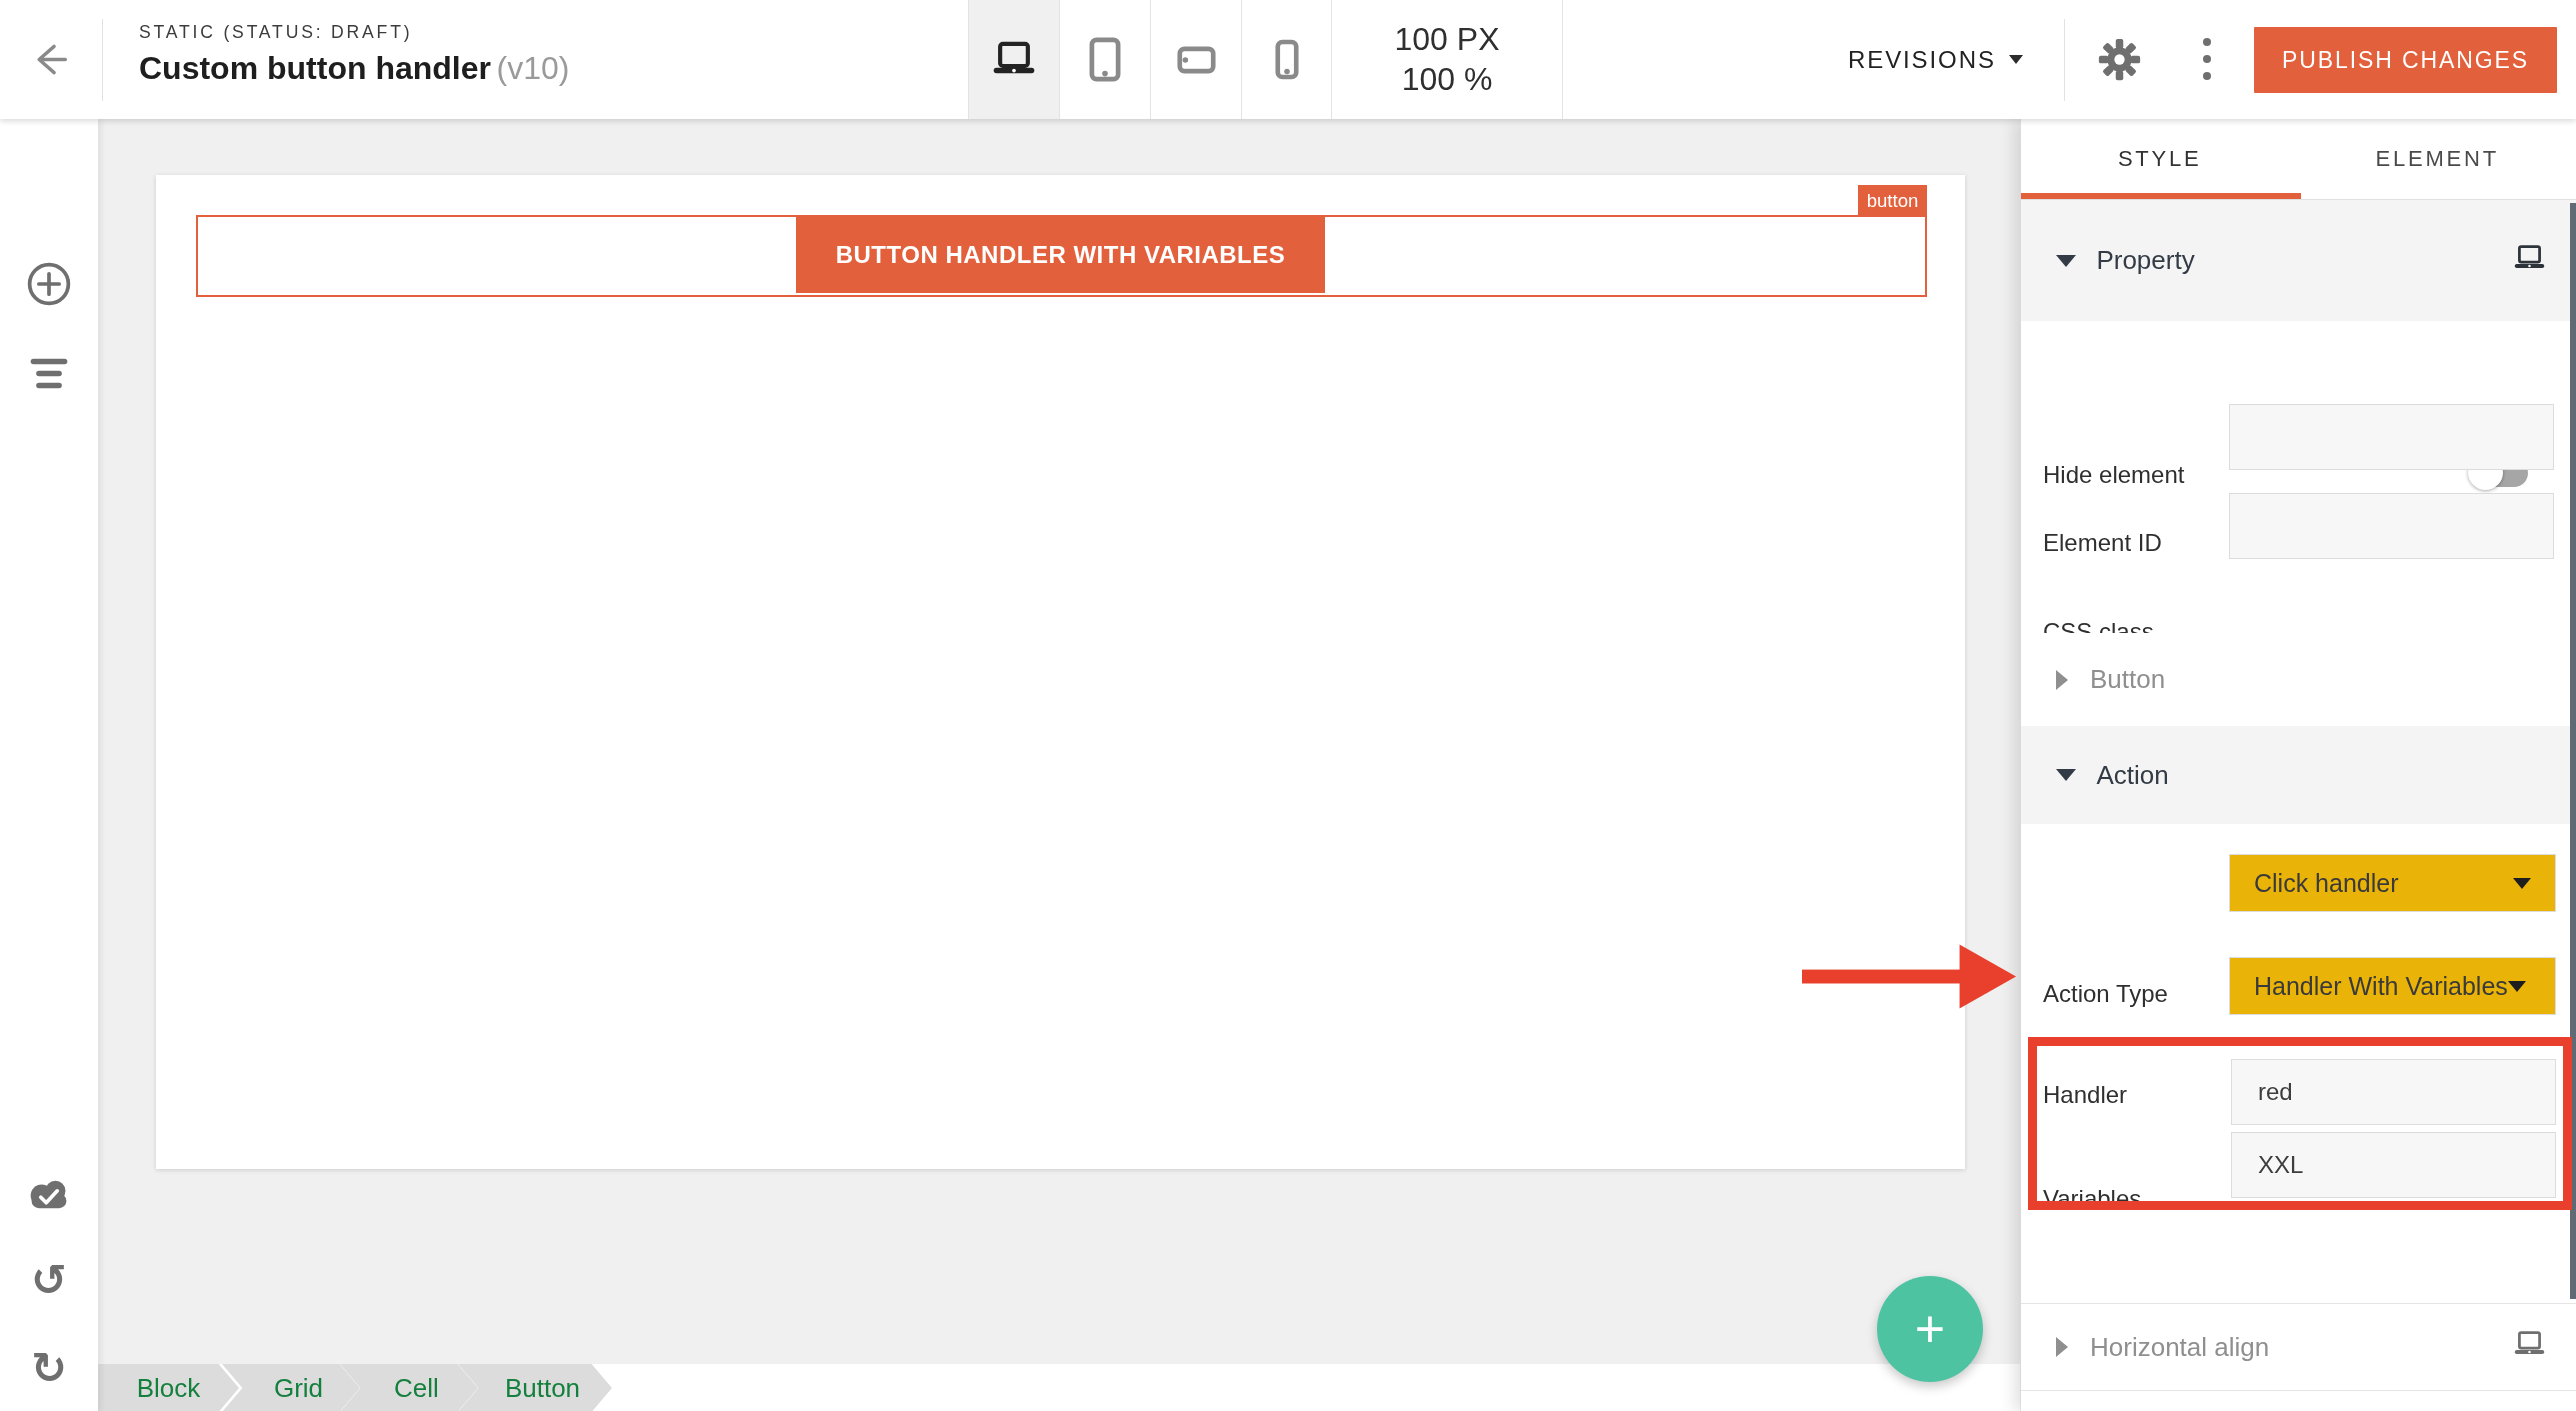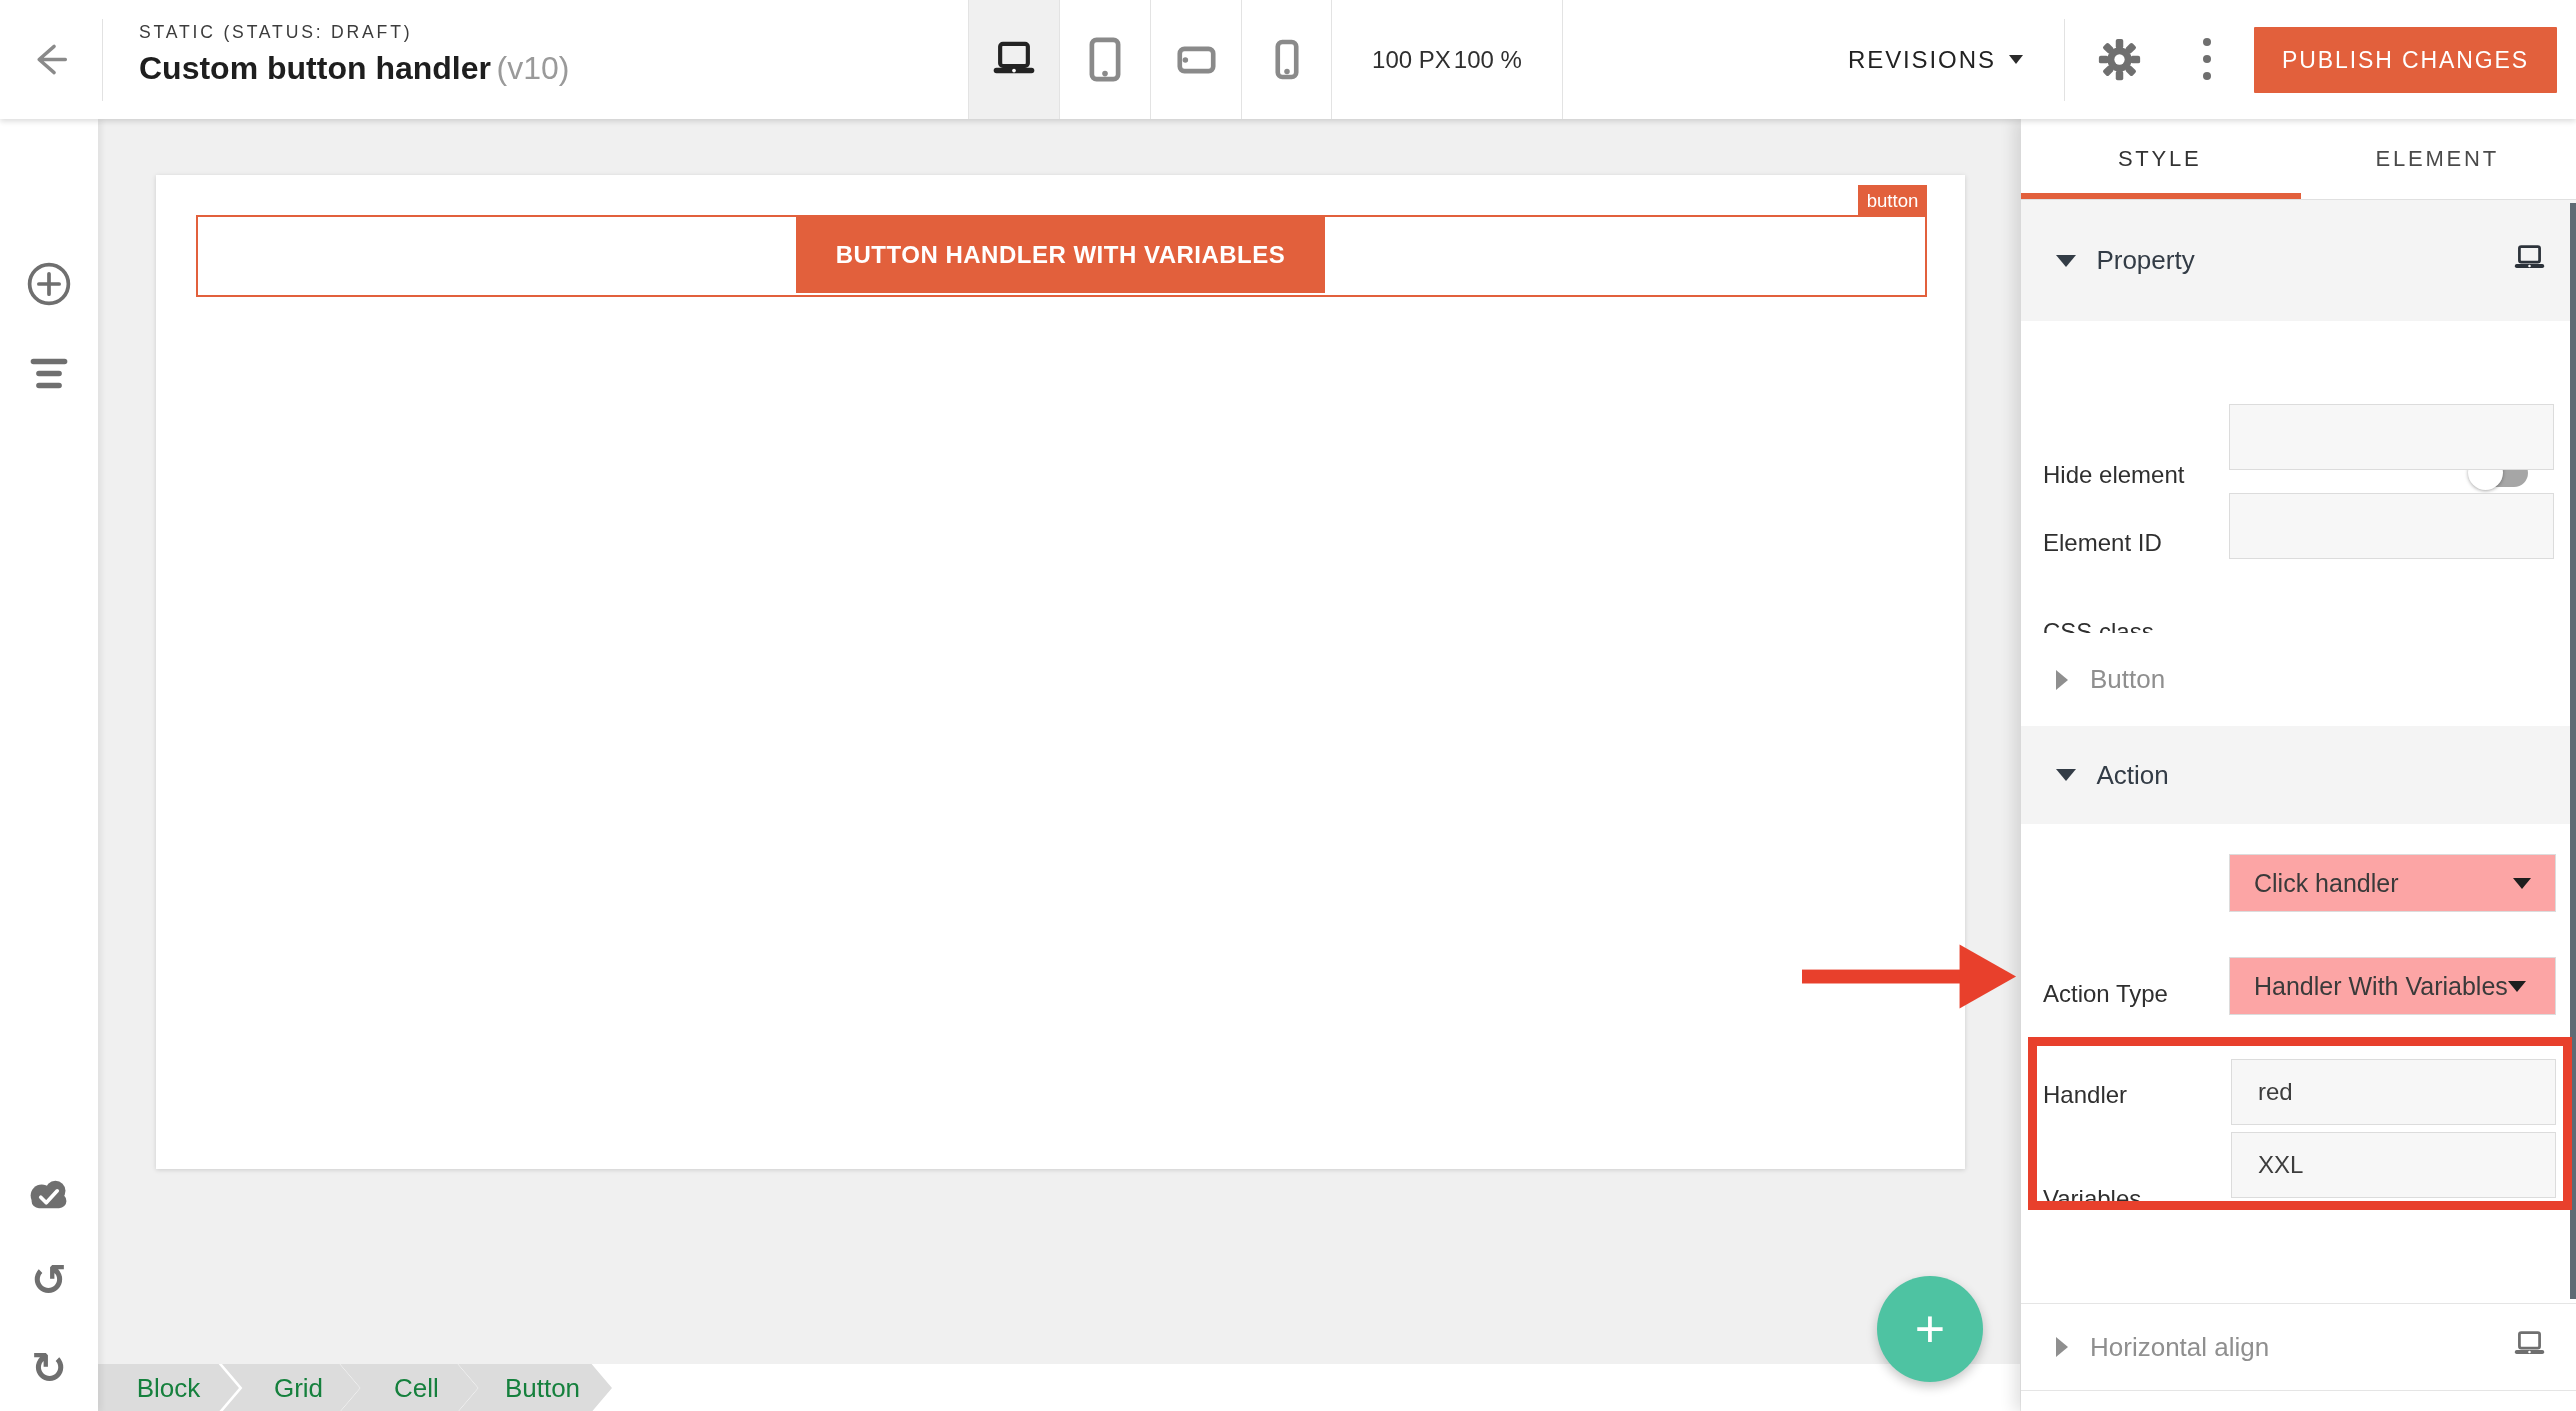--- a/index.html
+++ b/index.html
@@ -25,21 +25,21 @@
   .device-group { position:absolute; left:968px; top:0; height:119px; display:flex; }
   .device-cell {
     width:91px; height:119px; display:flex; align-items:center; justify-content:center;
     border-left:0.9px solid #e3e3e3; cursor:pointer;
   }
   .device-cell.active { background:#f0f0f0; }
   .device-cell:last-of-type { border-right:0.9px solid #e3e3e3; }
   .zoom-readout {
     position:absolute; left:1332px; top:0; width:231px; height:119px;
     display:flex; align-items:center; justify-content:center; gap:3px;
-    border-right:0.9px solid #e3e3e3; font-size:24px; color:#2f2f2f;
+    border-right:0.9px solid #e3e3e3; font-size:32px; color:#2f2f2f;flex-direction:column;
   }
   .revisions {
     position:absolute; left:1848px; top:0; height:119px; display:flex; align-items:center;
     gap:13px; font-size:24px; letter-spacing:1.9px; color:#222; cursor:pointer;
   }
   .caret-down { width:0; height:0; border-left:8.4px solid transparent; border-right:8.4px solid transparent; border-top:10.2px solid #2b2b2b; }
   .gear-btn { position:absolute; left:2097px; top:37px; width:45px; height:45px; cursor:pointer; }
   .kebab-btn { position:absolute; left:2193px; top:35px; width:28px; height:48px; display:flex; flex-direction:column; align-items:center; justify-content:center; gap:8.4px; cursor:pointer; }
   .kebab-btn i { width:8.4px; height:8.4px; border-radius:50%; background:#6f6f6f; }
   .publish-btn {
@@ -116,21 +116,21 @@
   .header-device { position:absolute; right:30px; top:50%; transform:translateY(-50%); }
 
   .field-label { position:absolute; left:22px; font-size:24px; color:#2f2f2f; }
   .panel-input {
     position:absolute; left:208px; width:325px; height:66px;
     background:#f7f7f7; border:0.9px solid #dcdcdc; font-family:inherit;
     font-size:24px; color:#3d3d3d; padding:0 26px; outline:none;
   }
   .panel-select {
     position:absolute; left:208px; width:327px; height:58px;
-    background:#fca5a5; border:0.9px solid #dcdcdc; display:flex; align-items:center;
+    background:#eab308; border:0.9px solid #dcdcdc; display:flex; align-items:center;
     font-size:25px; color:#3a3a3a; padding:0 24px; cursor:pointer;text-align:center;
   }
   .select-caret { width:0; height:0; border-left:9.3px solid transparent; border-right:9.3px solid transparent; border-top:11px solid #1e1e1e; }
   .panel-select.spread { justify-content:space-between; }
 
   .toggle { position:absolute; left:451px; width:56px; height:28px; border-radius:14px; background:#a6a6a6; cursor:pointer; }
   .toggle .knob {
     position:absolute; left:-3.7px; top:-3.7px; width:35px; height:35px; border-radius:50%;
     background:#fff; box-shadow:0 0.9px 3.7px rgba(0,0,0,.35);
   }

